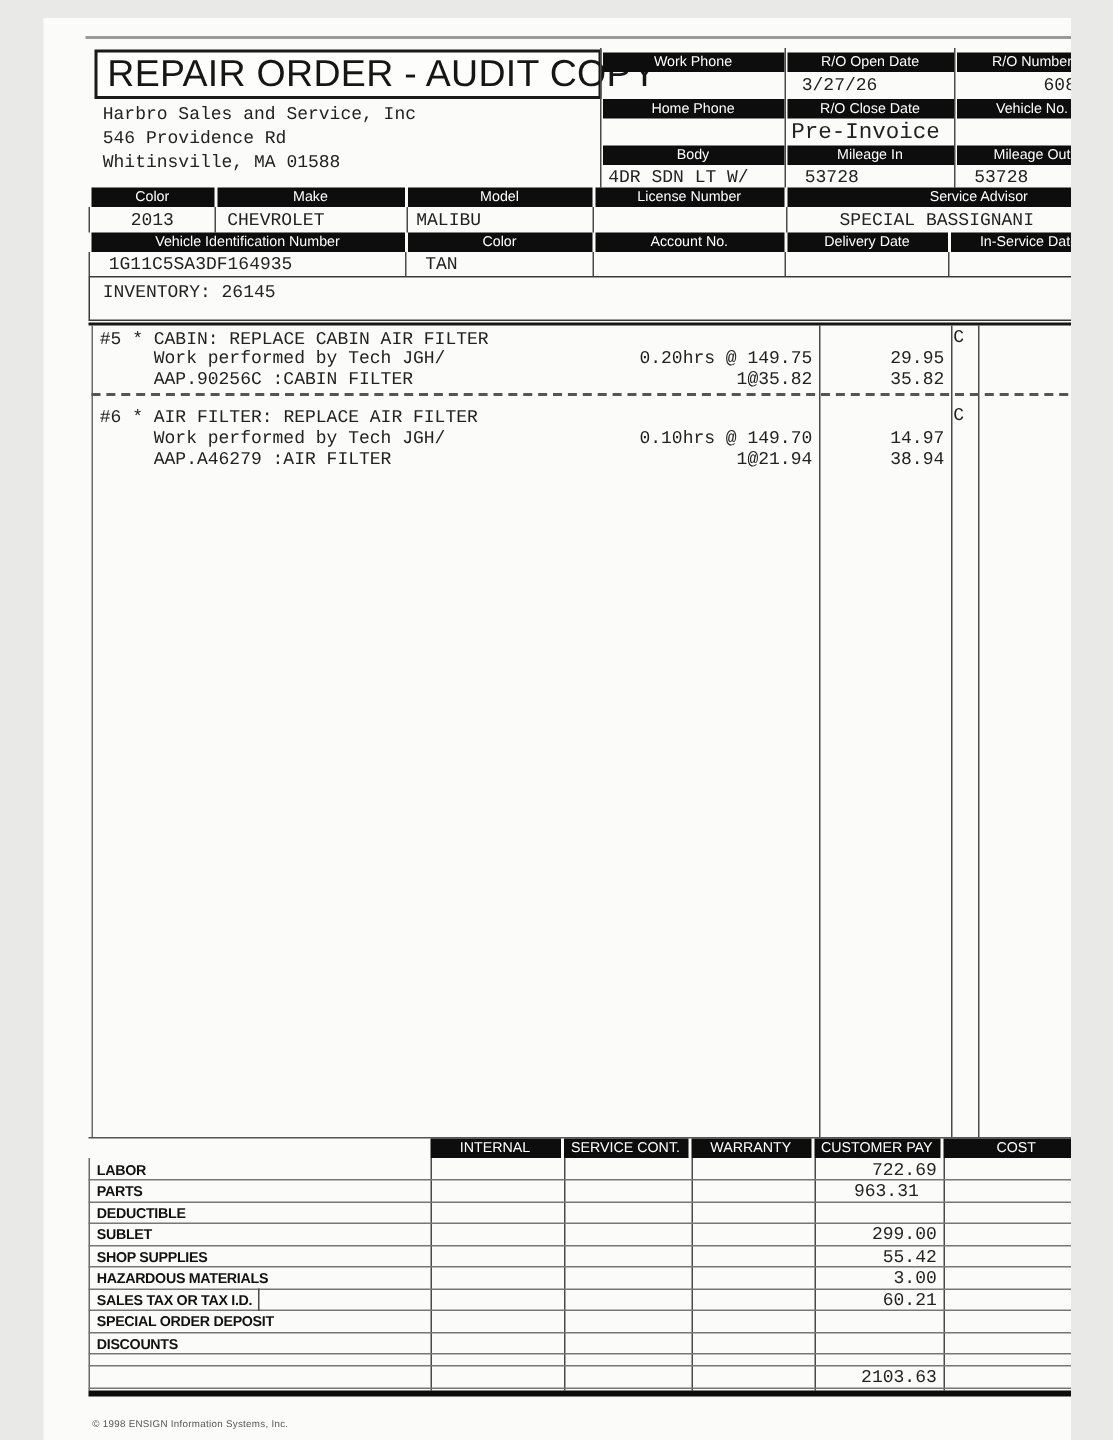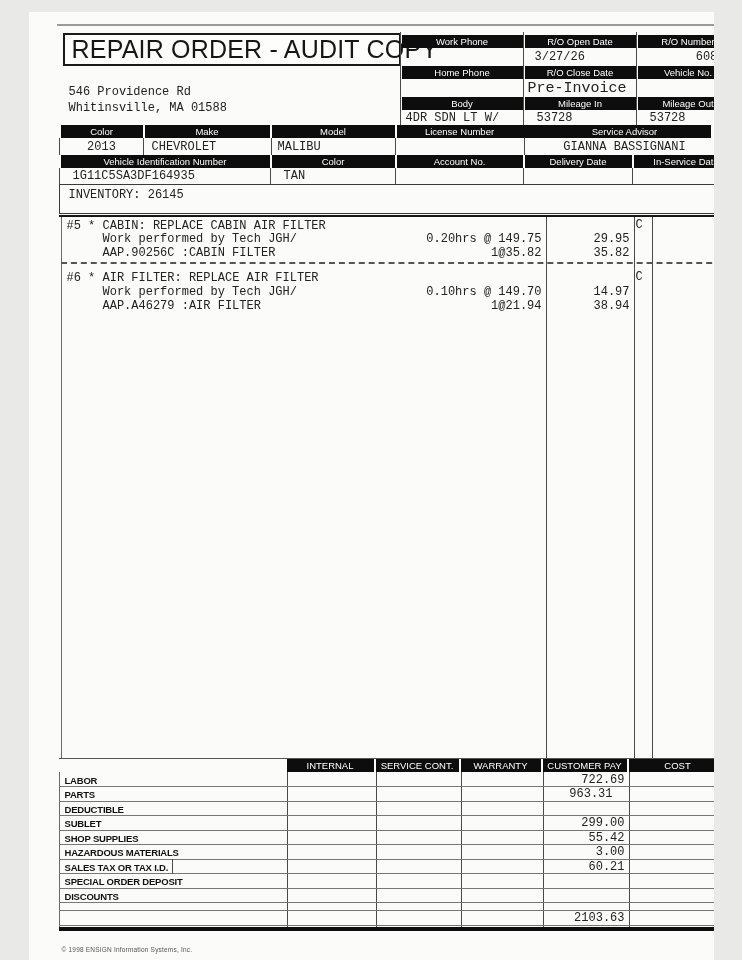--- a/index.html
+++ b/index.html
@@ -31,20 +31,21 @@
 <body>
 
 <div class="page">
 
   <div class="abs" style="left:28px; top:12px; width:690px; height:2px; background:#9a9a96;"></div>
 
   <div class="abs title-box" style="left:34px; top:21px; width:338px; height:33px;">
     <span class="title-text">REPAIR ORDER - AUDIT COPY</span>
   </div>
 
+  <div class="abs mono" style="left:40px; top:57px;">Harbro Sales and Service, Inc</div>
   <div class="abs mono" style="left:40px; top:73px;">546 Providence Rd</div>
   <div class="abs mono" style="left:40px; top:89px;">Whitinsville, MA 01588</div>
 
   <div class="abs bar" style="left:373px; top:23px; width:121px; height:13px;">Work Phone</div>
   <div class="abs bar" style="left:496px; top:23px; width:111px; height:13px;">R/O Open Date</div>
   <div class="abs bar" style="left:609px; top:23px; width:101px; height:13px;">R/O Number</div>
   <div class="abs bar" style="left:373px; top:54px; width:121px; height:13px;">Home Phone</div>
   <div class="abs bar" style="left:496px; top:54px; width:111px; height:13px;">R/O Close Date</div>
   <div class="abs bar" style="left:609px; top:54px; width:101px; height:13px;">Vehicle No.</div>
   <div class="abs bar" style="left:373px; top:85px; width:121px; height:13px;">Body</div>
@@ -63,33 +64,33 @@
   <div class="abs mono" style="left:499px; top:68px; font-size:15px;">Pre-Invoice</div>
   <div class="abs mono" style="left:613px; top:68px;"></div>
   <div class="abs mono" style="left:377px; top:99px;">4DR SDN LT W/</div>
   <div class="abs mono" style="left:508px; top:99px;">53728</div>
   <div class="abs mono" style="left:621px; top:99px;">53728</div>
 
   <div class="abs bar" style="left:32px; top:113px; width:82px; height:13px;">Color</div>
   <div class="abs bar" style="left:116px; top:113px; width:125px; height:13px;">Make</div>
   <div class="abs bar" style="left:243px; top:113px; width:123px; height:13px;">Model</div>
   <div class="abs bar" style="left:368px; top:113px; width:126px; height:13px;">License Number</div>
-  <div class="abs bar" style="left:468px; top:113px; width:214px; height:13px;padding-left:42px;">Service Advisor</div>
+  <div class="abs bar" style="left:496px; top:113px; width:214px; height:13px;padding-left:42px;">Service Advisor</div>
 
   <div class="abs vline" style="left:30px; top:126px; height:17px;"></div>
   <div class="abs vline" style="left:114px; top:126px; height:17px;"></div>
   <div class="abs vline" style="left:242px; top:126px; height:17px;"></div>
   <div class="abs vline" style="left:366px; top:126px; height:17px;"></div>
   <div class="abs vline" style="left:495px; top:126px; height:17px;"></div>
   <div class="abs vline" style="left:709px; top:126px; height:17px;"></div>
   <div class="abs mono center" style="left:32px; top:128px; width:82px;">2013</div>
   <div class="abs mono" style="left:123px; top:128px;text-align:right;">CHEVROLET</div>
   <div class="abs mono" style="left:249px; top:128px;">MALIBU</div>
   <div class="abs mono" style="left:374px; top:128px;"></div>
-  <div class="abs mono center" style="left:496px; top:128px; width:200px;">GIANNA BASSIGNANI</div>
+  <div class="abs mono center" style="left:496px; top:128px; width:200px;">SPECIAL BASSIGNANI</div>
 
   <div class="abs bar" style="left:32px; top:143px; width:209px; height:13px;">Vehicle Identification Number</div>
   <div class="abs bar" style="left:243px; top:143px; width:123px; height:13px;">Color</div>
   <div class="abs bar" style="left:368px; top:143px; width:126px; height:13px;">Account No.</div>
   <div class="abs bar" style="left:496px; top:143px; width:107px; height:13px;">Delivery Date</div>
   <div class="abs bar" style="left:605px; top:143px; width:105px; height:13px;">In-Service Date</div>
 
   <div class="abs vline" style="left:30px; top:156px; height:16px;"></div>
   <div class="abs vline" style="left:241px; top:156px; height:16px;"></div>
   <div class="abs vline" style="left:366px; top:156px; height:16px;"></div>

